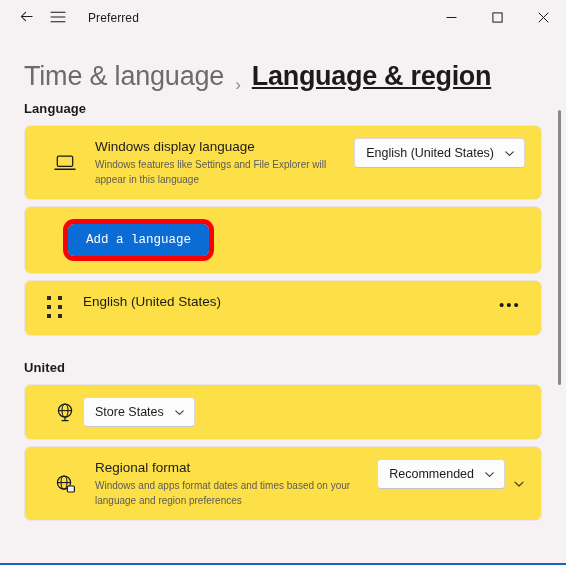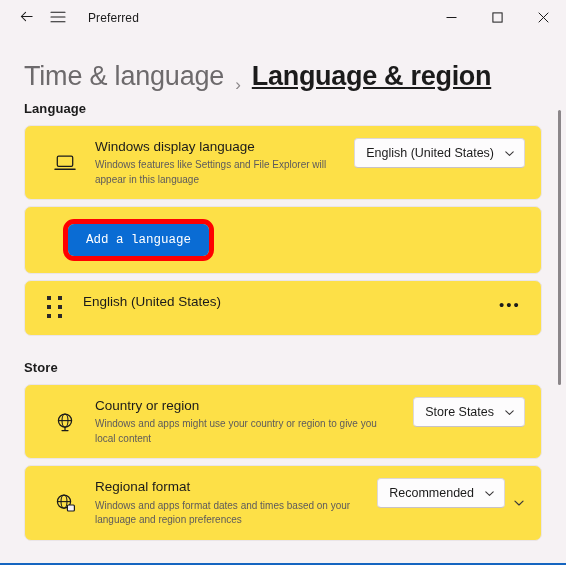--- a/index.html
+++ b/index.html
@@ -354,35 +354,31 @@
         <i></i>
         <i></i>
         <i></i>
     </div>
     <div class="card-text" style="padding-left:16px;">
       <div class="card-title">English (United States)</div>
     </div>
     <button class="more-btn">•••</button>
   </div>
 
-  <div class="section-title region">Store</div>
+  <div class="section-title region">United</div>
 
   <div class="card">
     <div class="card-icon">
       <svg width="22" height="22" viewBox="0 0 22 22" fill="none">
         <circle cx="11" cy="9.6" r="6.6" stroke="#1b1b1b" stroke-width="1.25"></circle>
         <ellipse cx="11" cy="9.6" rx="3" ry="6.6" stroke="#1b1b1b" stroke-width="1.1"></ellipse>
         <path d="M4.6 9.6h12.8" stroke="#1b1b1b" stroke-width="1.1"></path>
         <path d="M11 16.2v3.1M8 19.5h6" stroke="#1b1b1b" stroke-width="1.25" stroke-linecap="round"></path>
       </svg>
     </div>
-    <div class="card-text">
-      <div class="card-title">Country or region</div>
-      <div class="card-sub">Windows and apps might use your country or region to give you local content</div>
-    </div>
     <div class="dropdown">
       <span>Store States</span>
       <span class="chev">
         <svg width="11" height="11" viewBox="0 0 11 11" fill="none">
             <path d="M1.8 3.8L5.5 7.3 9.2 3.8" stroke="#3a3739" stroke-width="1.1" stroke-linecap="round" stroke-linejoin="round"></path>
           </svg>
       </span>
     </div>
   </div>
 

